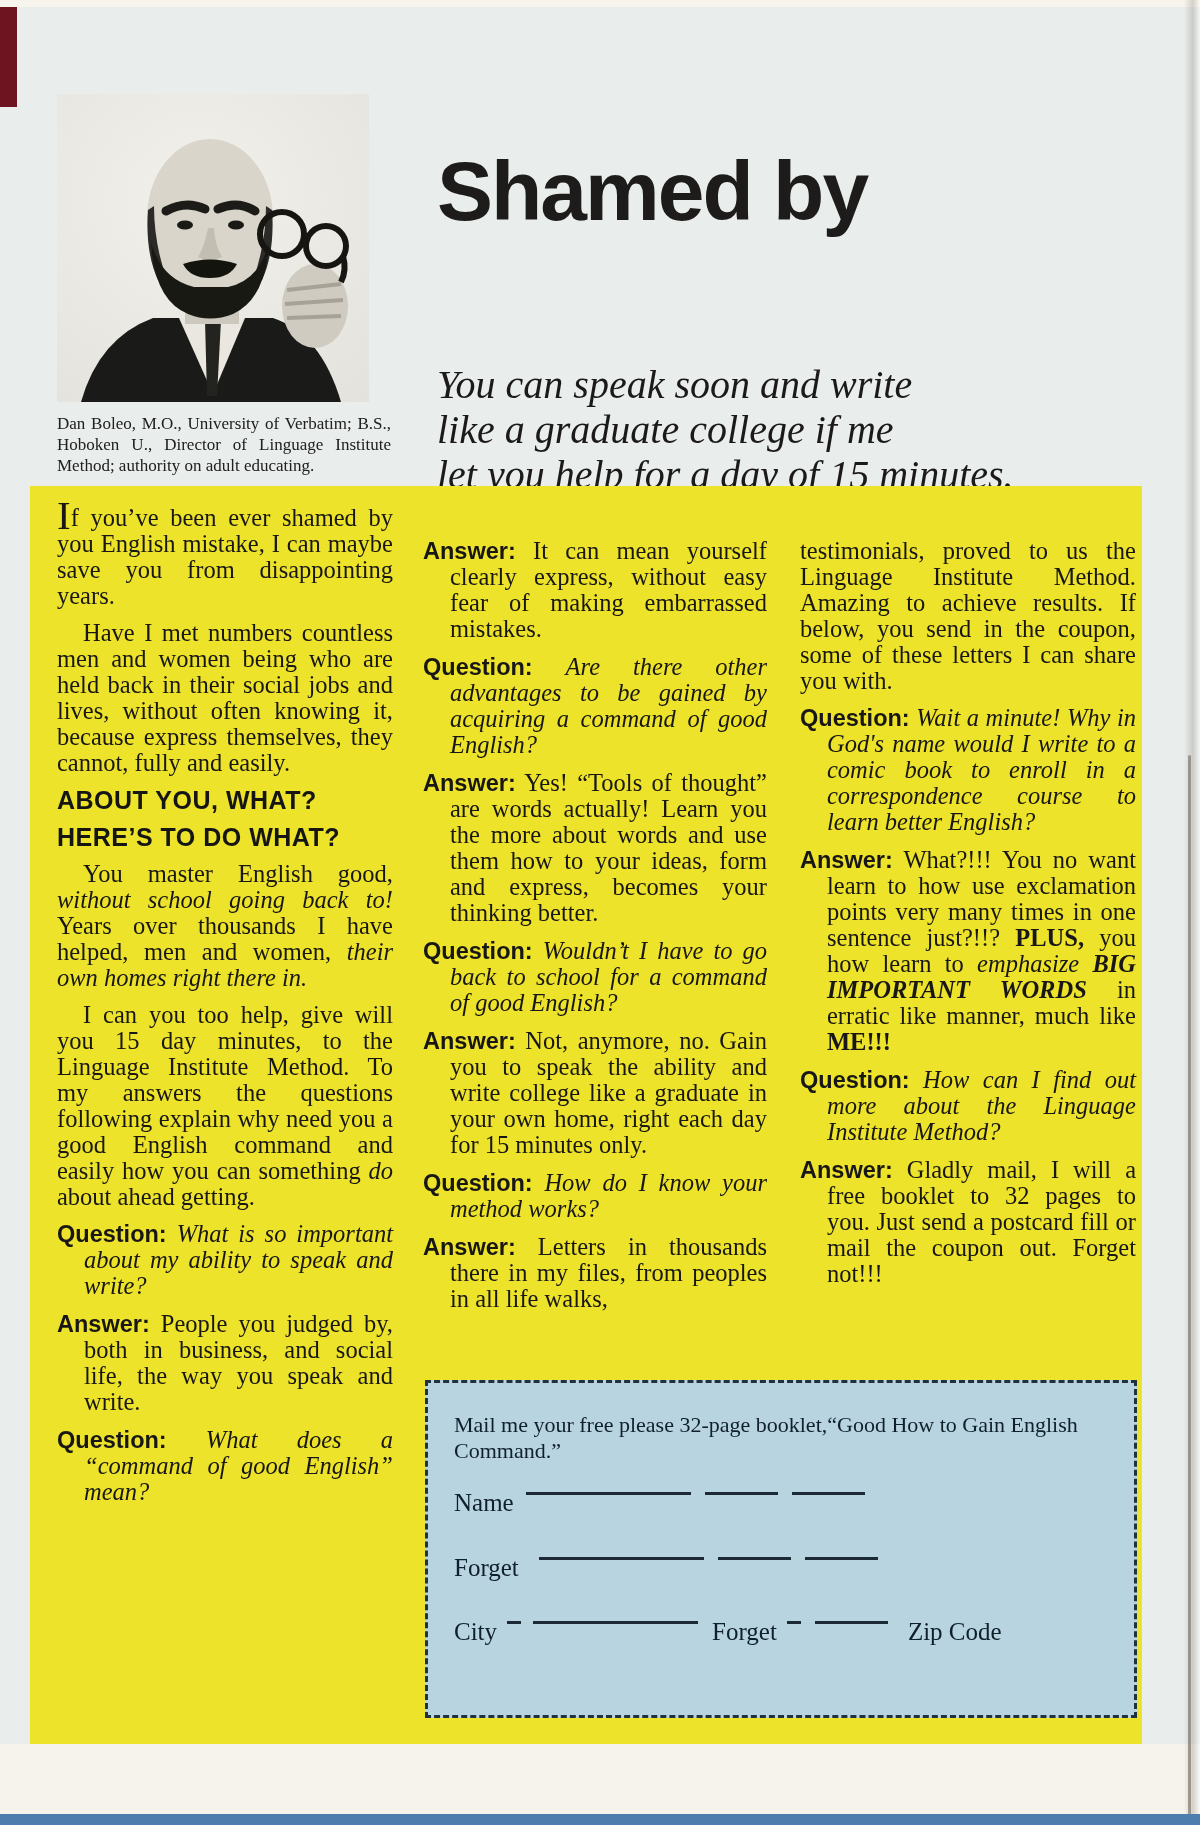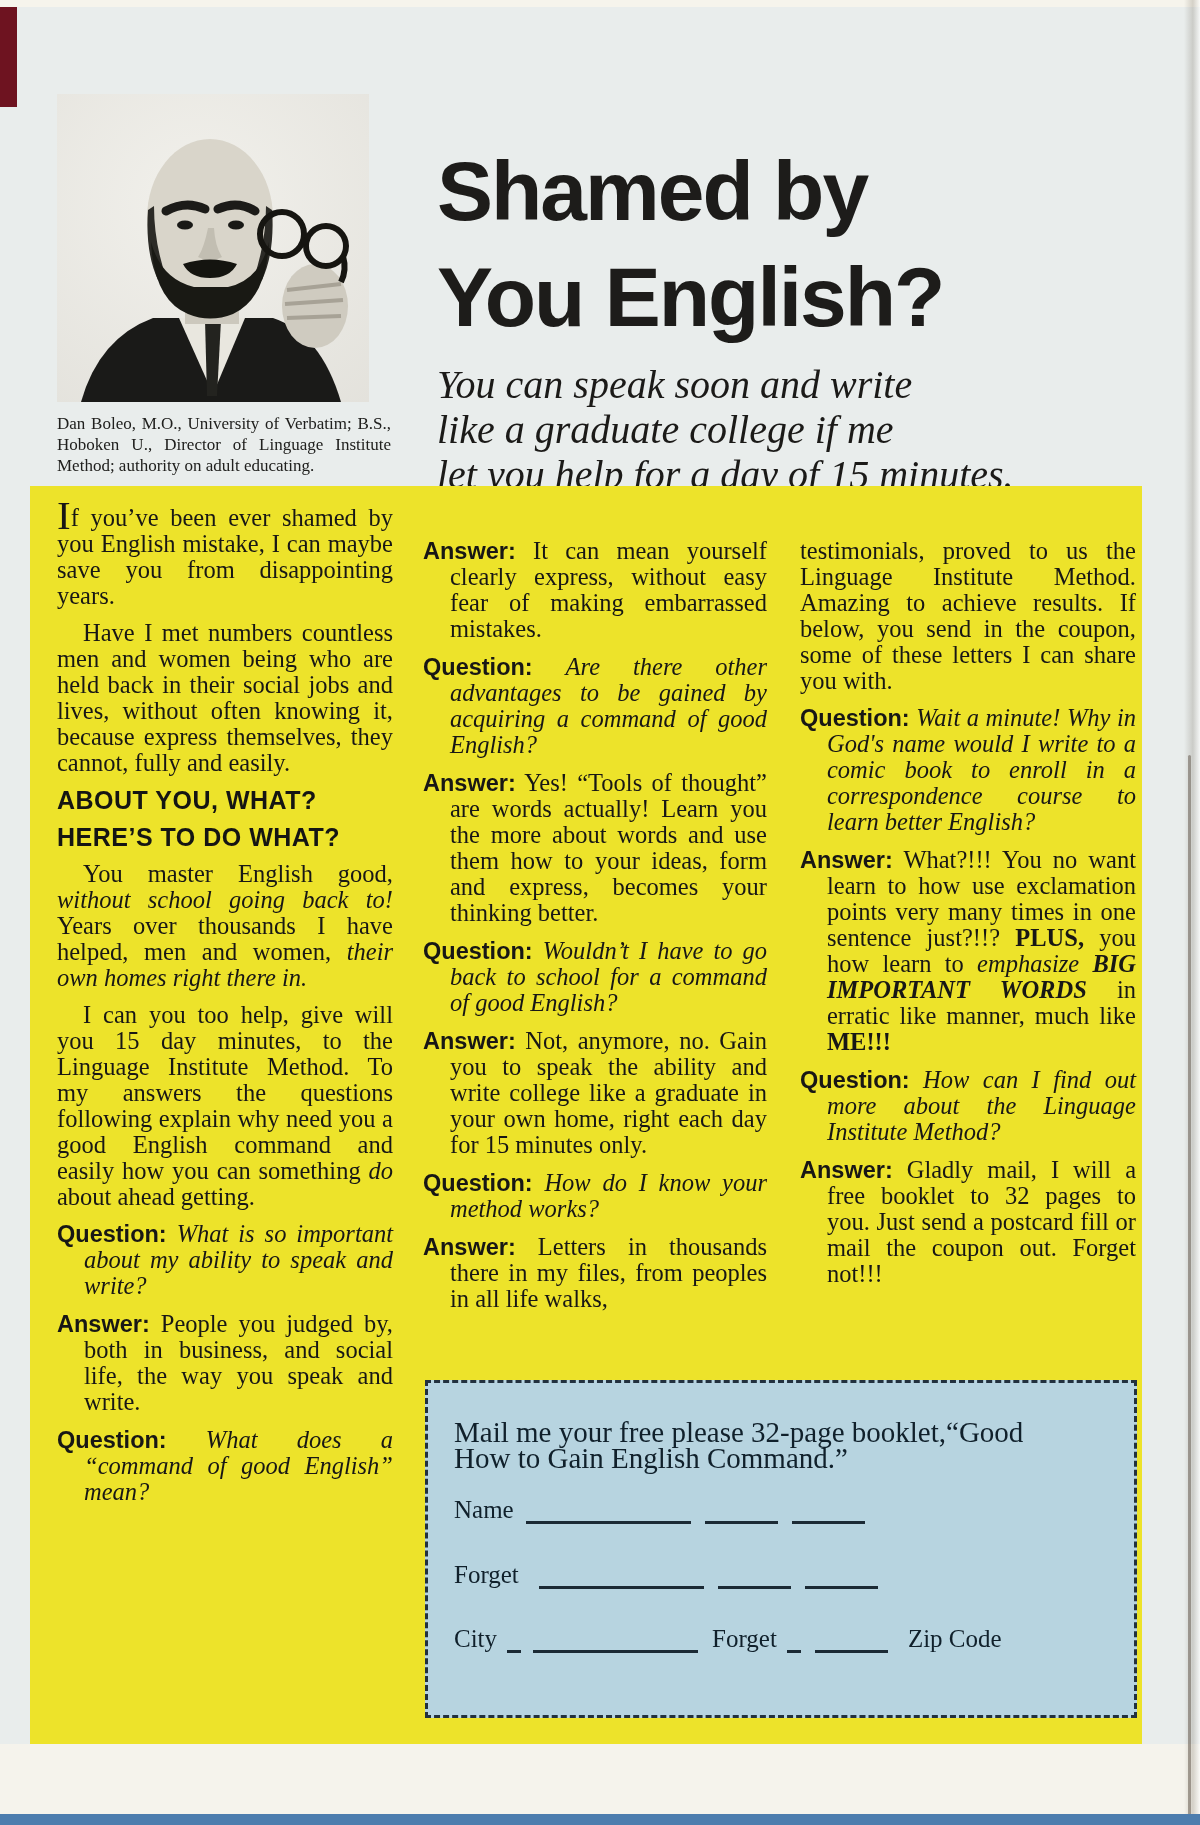--- a/index.html
+++ b/index.html
@@ -42,22 +42,22 @@
       letter-spacing:.5px;color:#151513;}
   .qa{margin:0 0 12px;padding-left:27px;text-indent:-27px;}
   .qa-label{font-family:"Liberation Sans",sans-serif;font-weight:bold;font-size:23.5px;}
   .qa.q .qa-text{font-style:italic;}
 
   
   .coupon{position:absolute;left:425px;top:1380px;width:712px;height:338px;box-sizing:border-box;
       background:var(--coupon-bg,#b7d4e0);border:3px dashed var(--coupon-border,#22313e);
       padding:13px 26px 0 26px;}
   .coupon-head{font-family:"Liberation Sans",sans-serif;font-size:22.5px;line-height:26px;color:#0f1f2a;}
-  .coupon-mail{margin-top:23px;width:628px;font-size:29px;line-height:26px;color:#10202b;}
-  .frow{display:flex;align-items:flex-end;font-size:25px;color:#10202b;white-space:nowrap;}
+  .coupon-mail{margin-top:16px;width:628px;font-size:22px;line-height:26px;color:#10202b;}
+  .frow{display:flex;align-items:flex-start;font-size:25px;color:#10202b;white-space:nowrap;}
   .frow.name{margin-top:25px;}
   .frow.street{margin-top:37px;}
   .frow.city{margin-top:36px;}
   .blank{display:inline-block;height:3px;border-bottom:3px solid #1b2a35;}
   .b-long{width:165px;margin-left:12px;}
   .b-short{width:73px;margin-left:14px;}
   .b-tiny{width:14px;margin-left:10px;}
   .flabel{display:inline-block;}
   .state-label{margin-left:14px;}
   .zip-label{margin-left:20px;}
@@ -112,21 +112,20 @@
       <circle cx="269" cy="152" r="20" fill="none" stroke="#161511" stroke-width="6"></circle>
       <path d="M245 146 L250 149" stroke="#161511" stroke-width="6"></path>
       <path d="M286 162 Q290 176 284 188" stroke="#161511" stroke-width="6" fill="none"></path>
     </svg>
   </div>
 
   <div class="caption">Dan Boleo, M.O., University of Verbatim; B.S., Hoboken U., Director of Linguage Institute Method; authority on adult educating.</div>
 
   <div class="headline">
     <div>Shamed by</div>
-    <div>You English?</div>
   </div>
 
   <div class="subhead">
     <div>You can speak soon and write</div>
     <div>like a graduate college if me</div>
     <div>let you help for a day of 15 minutes.</div>
   </div>
 
   <div class="panel">
 

